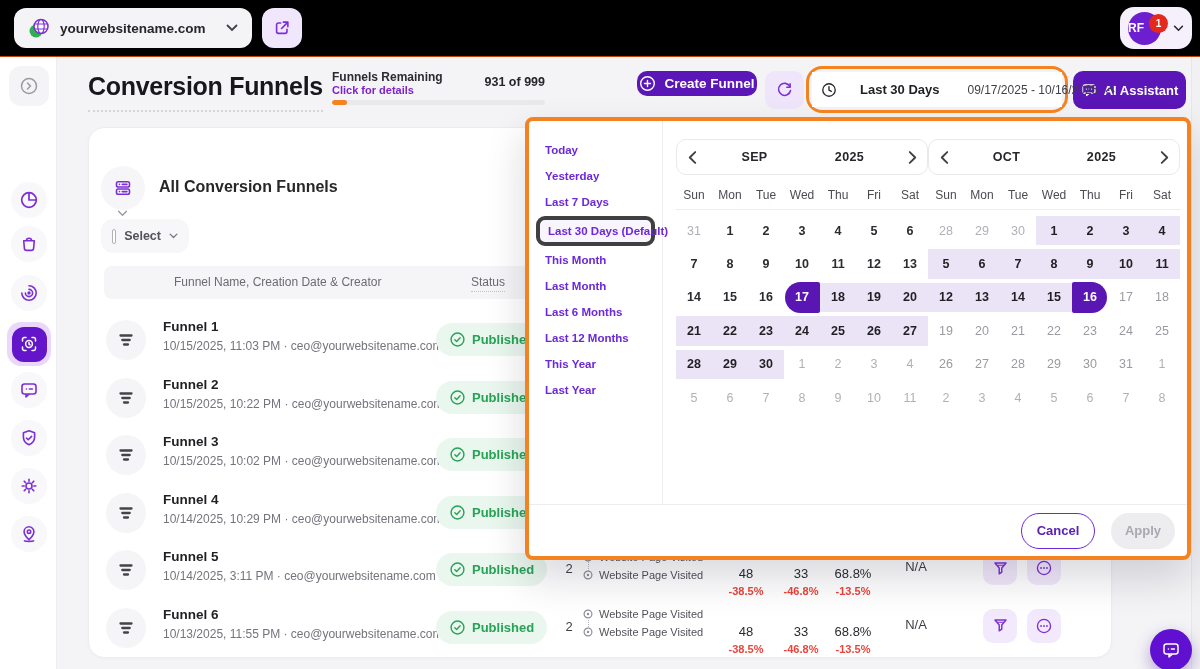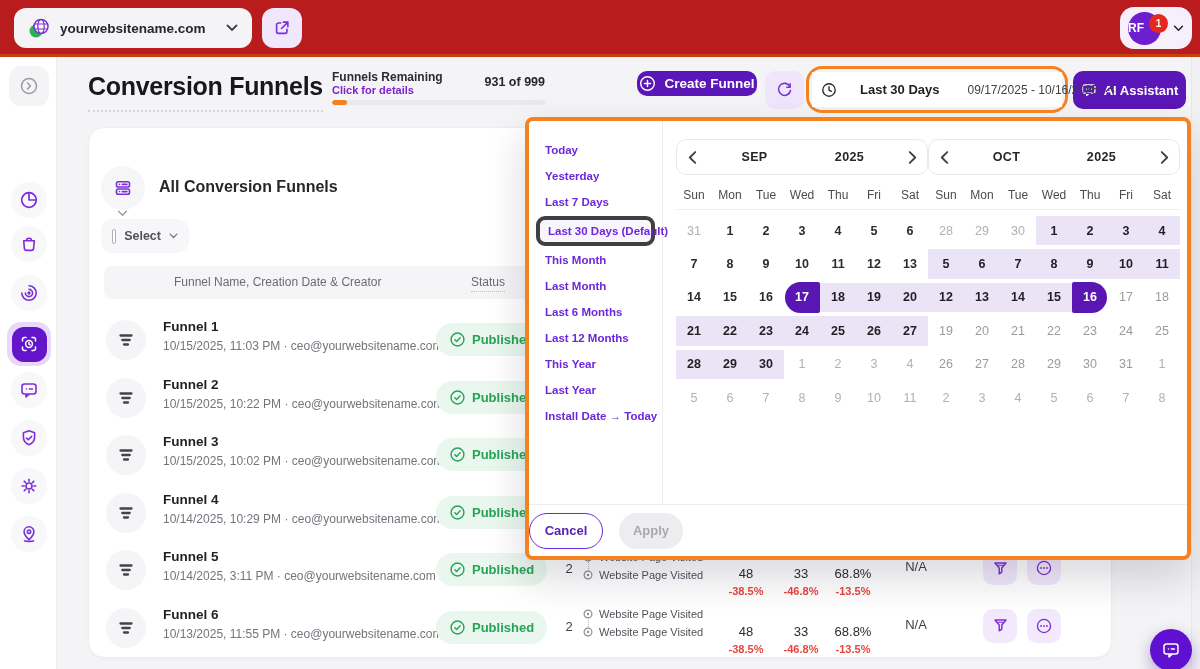--- a/index.html
+++ b/index.html
@@ -8,21 +8,21 @@
     --orange:#f58220; --green:#27a356; --greenbg:#e9f7ee; --red:#e8453c;
     --ink:#1f1f24; --gray:#71717a; --muted:#b0b0b8; --dis:#9a9aa2;
     --bg:#f4f4f6; --line:#ececef;
   }
   *{margin:0;padding:0;box-sizing:border-box;font-family:"Liberation Sans",sans-serif;}
   html,body{width:1200px;height:669px;overflow:hidden;background:var(--bg);}
   #app{position:relative;width:1200px;height:669px;background:var(--bg);overflow:hidden;}
   svg{display:block;}
 
   
-  .topbar{position:absolute;left:0;top:0;width:1200px;height:57px;background:#b91c1c;border-bottom:3px solid #c2410c;z-index:5;}
+  .topbar{position:absolute;left:0;top:0;width:1200px;height:57px;background:#000000;border-bottom:1px solid #c2410c;z-index:5;}
   .sitepill{position:absolute;left:14px;top:8px;width:238px;height:40px;background:#f4f4f6;border-radius:12px;display:flex;align-items:center;padding:0 14px;gap:10px;cursor:pointer;}
   .sitepill .lbl{font-size:13.5px;font-weight:700;color:#26262b;flex:1;}
   .extbtn{position:absolute;left:262px;top:8px;width:40px;height:40px;background:#f1e7fc;border-radius:12px;display:flex;align-items:center;justify-content:center;}
   .avatarwrap{position:absolute;left:1120px;top:7px;width:72px;height:42px;background:#f6f0fc;border-radius:14px;display:flex;align-items:center;padding:0 8px;gap:6px;}
   .avatar{position:relative;width:33px;height:33px;border-radius:50%;background:#6d1fd0;color:#fff;font-size:12px;font-weight:700;display:flex;align-items:center;justify-content:flex-start;}
   .avbadge{position:absolute;left:21px;top:2px;width:19px;height:19px;border-radius:50%;background:#e4281e;color:#fff;font-size:10px;font-weight:700;display:flex;align-items:center;justify-content:center;z-index:2;}
 
   
   .sidebar{position:absolute;left:0;top:57px;width:57px;height:612px;background:#fff;border-right:1px solid #ededf0;z-index:4;}
   .collapsebtn{position:absolute;left:9px;top:9px;width:40px;height:40px;background:#f4f4f6;border-radius:12px;display:flex;align-items:center;justify-content:center;}
@@ -95,21 +95,21 @@
   .cell{position:relative;height:33.4px;display:flex;align-items:center;justify-content:center;cursor:pointer;}
   .cell::before{content:"";position:absolute;display:none;}
   .s-r::before{display:block;left:0;right:0;top:2px;bottom:2px;background:var(--range);}
   .s-s::before{display:block;left:1px;right:0;top:1px;bottom:1px;background:var(--selday);border-radius:16px 2px 2px 16px;}
   .s-e::before{display:block;left:0;right:1px;top:1px;bottom:1px;background:var(--selday);border-radius:2px 16px 16px 2px;}
   .dnum{position:relative;z-index:1;font-size:12.5px;color:#2b2b31;font-weight:600;}
   .s-r .dnum{font-weight:700;color:#1f1f24;}
   .s-s .dnum,.s-e .dnum{color:#fff;font-weight:700;}
   .s-m .dnum{color:var(--muted);font-weight:400;}
   .s-d .dnum{color:var(--dis);font-weight:400;}
-  .panel-foot{position:absolute;left:0;bottom:0;width:100%;height:52px;border-top:1px solid #ededf0;display:flex;align-items:center;gap:16px;padding-right:12px;}
+  .panel-foot{position:absolute;left:0;bottom:0;width:100%;height:52px;border-top:1px solid #ededf0;display:flex;align-items:center;justify-content:flex-end;gap:16px;padding-right:12px;}
   .btn-cancel{width:74px;height:36px;border-radius:18px;border:1.5px solid #6d28d9;background:#fff;color:#5b21b6;font-size:13px;font-weight:700;cursor:pointer;}
   .btn-apply{width:64px;height:36px;border-radius:18px;border:none;background:#ededf0;color:#a8a8b0;font-size:13px;font-weight:700;cursor:default;}
 
   
   .scrollstrip{position:absolute;right:0;top:57px;width:9px;height:612px;background:#f1f1f3;border-left:1px solid #e7e7ea;z-index:6;}
   .fab{position:absolute;left:1150px;top:629px;width:42px;height:42px;border-radius:50%;background:#5f10d0;display:flex;align-items:center;justify-content:center;z-index:30;box-shadow:0 6px 16px rgba(60,10,140,.35);cursor:pointer;}
 </style>
 </head>
 <body>
 
@@ -539,21 +539,20 @@
           <div class="preset">Today</div>
           <div class="preset">Yesterday</div>
           <div class="preset">Last 7 Days</div>
           <div class="preset sel">Last 30 Days (Default)</div>
           <div class="preset">This Month</div>
           <div class="preset">Last Month</div>
           <div class="preset">Last 6 Months</div>
           <div class="preset">Last 12 Months</div>
           <div class="preset">This Year</div>
           <div class="preset">Last Year</div>
-          <div class="preset">Install Date → Today</div>
         </div>
       <div class="cals">
         <div class="cal">
           <div class="calhead">
             <span class="chev">
                 <svg width="9" height="13" viewBox="0 0 8 12" fill="none" stroke="#3f3f46" stroke-width="1.7" stroke-linecap="round" stroke-linejoin="round">
                   <path d="M6.5 1L1.5 6l5 5"></path>
                 </svg>
               </span>
             <span class="mon">SEP</span>

